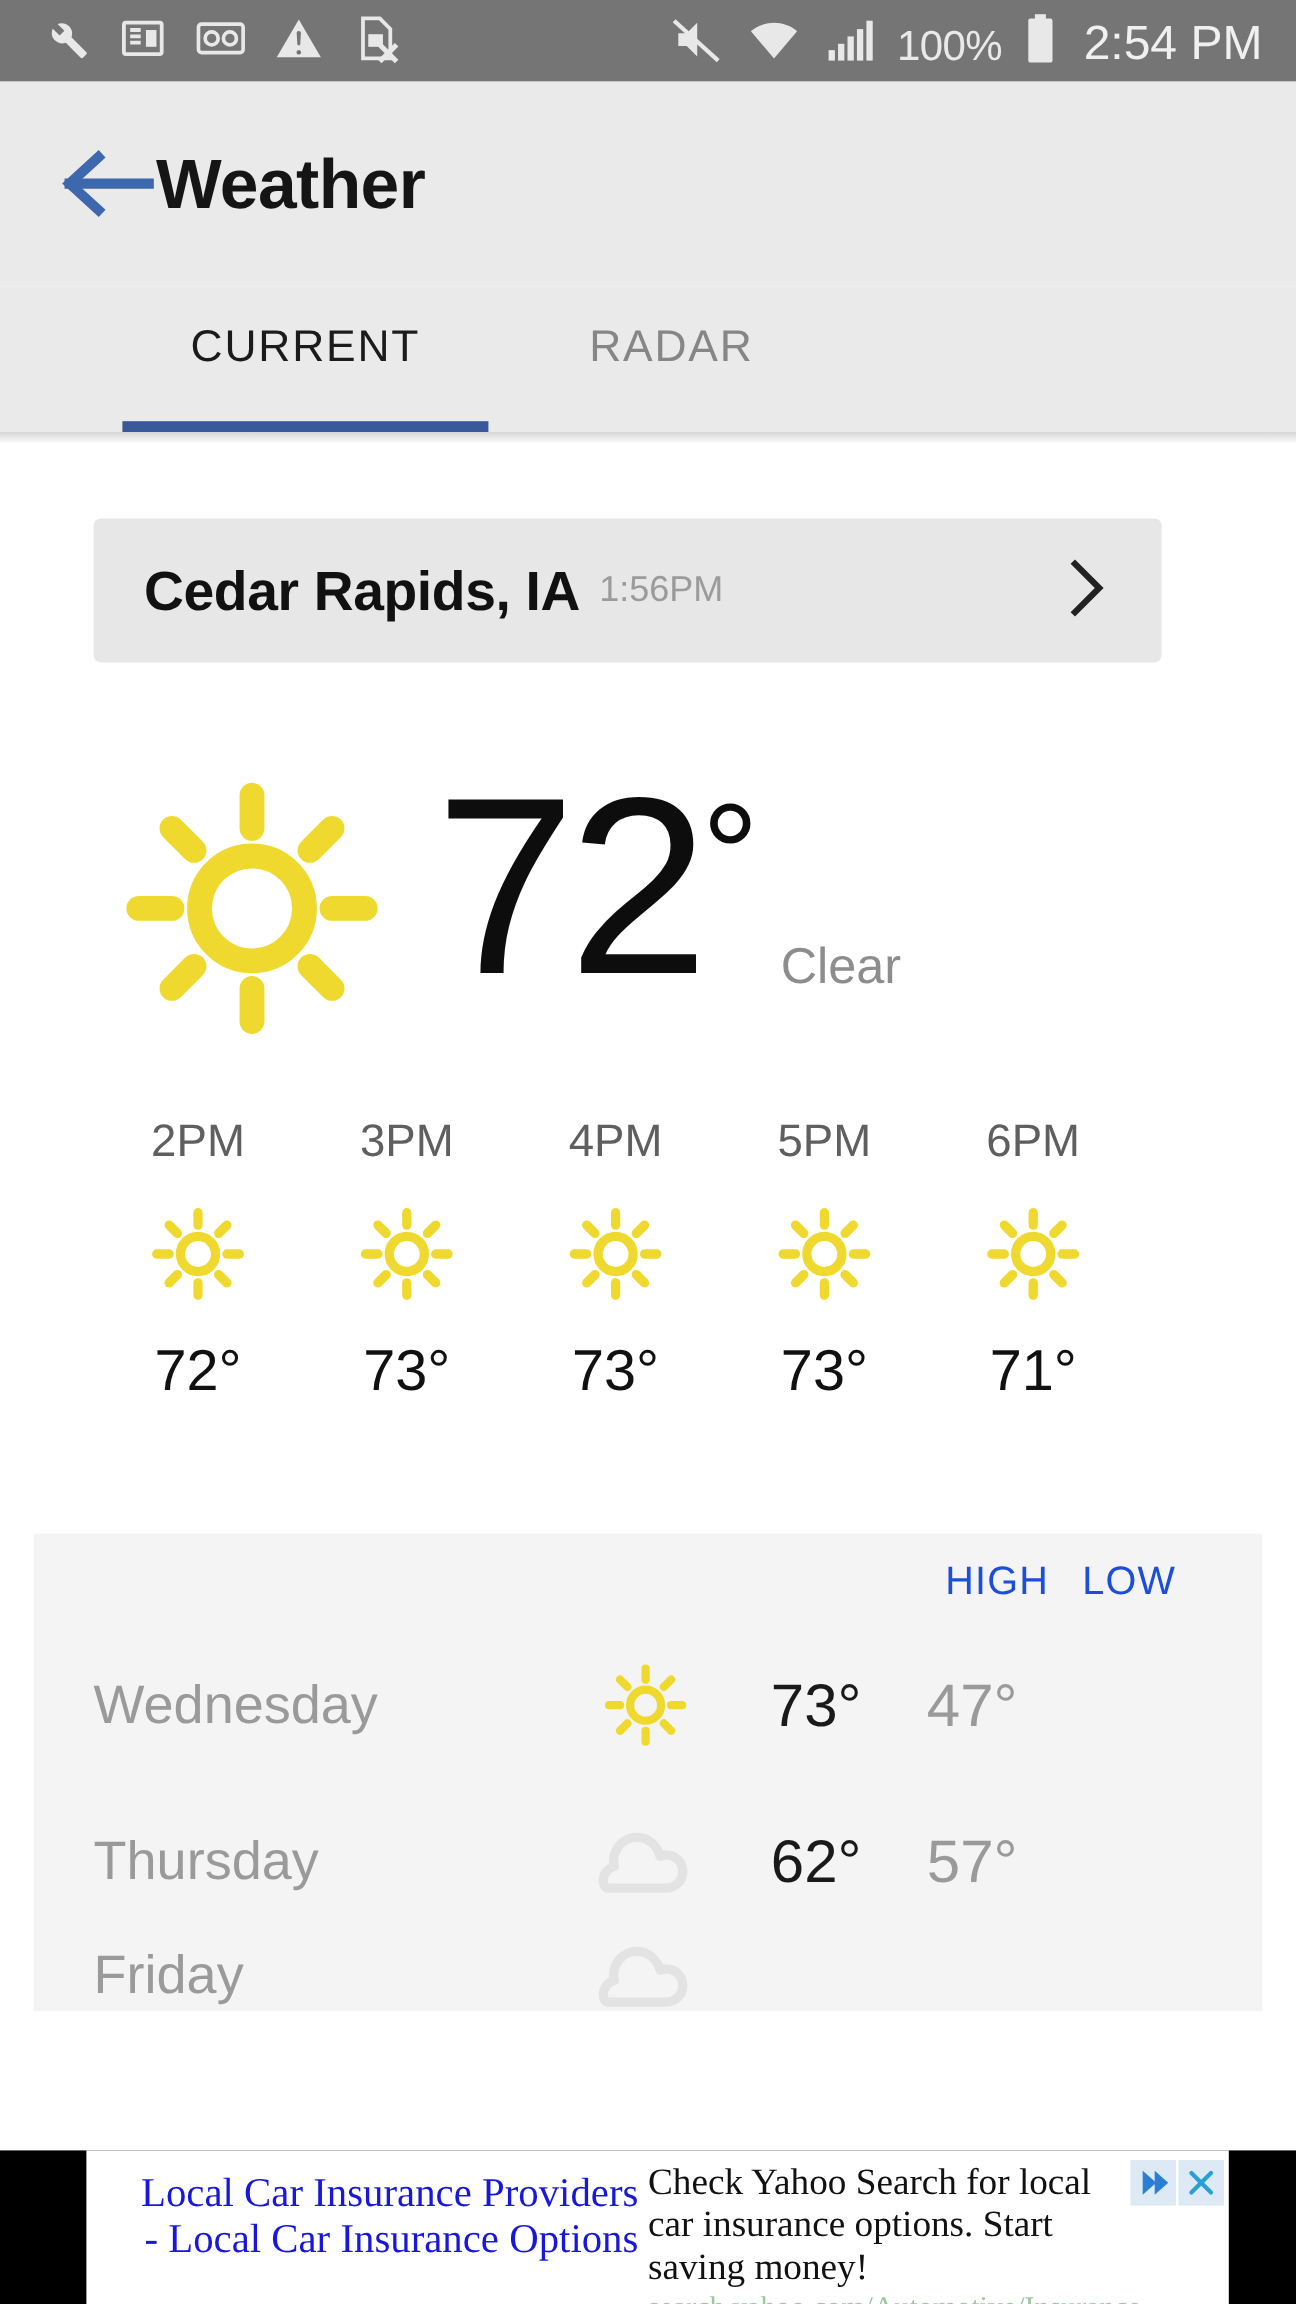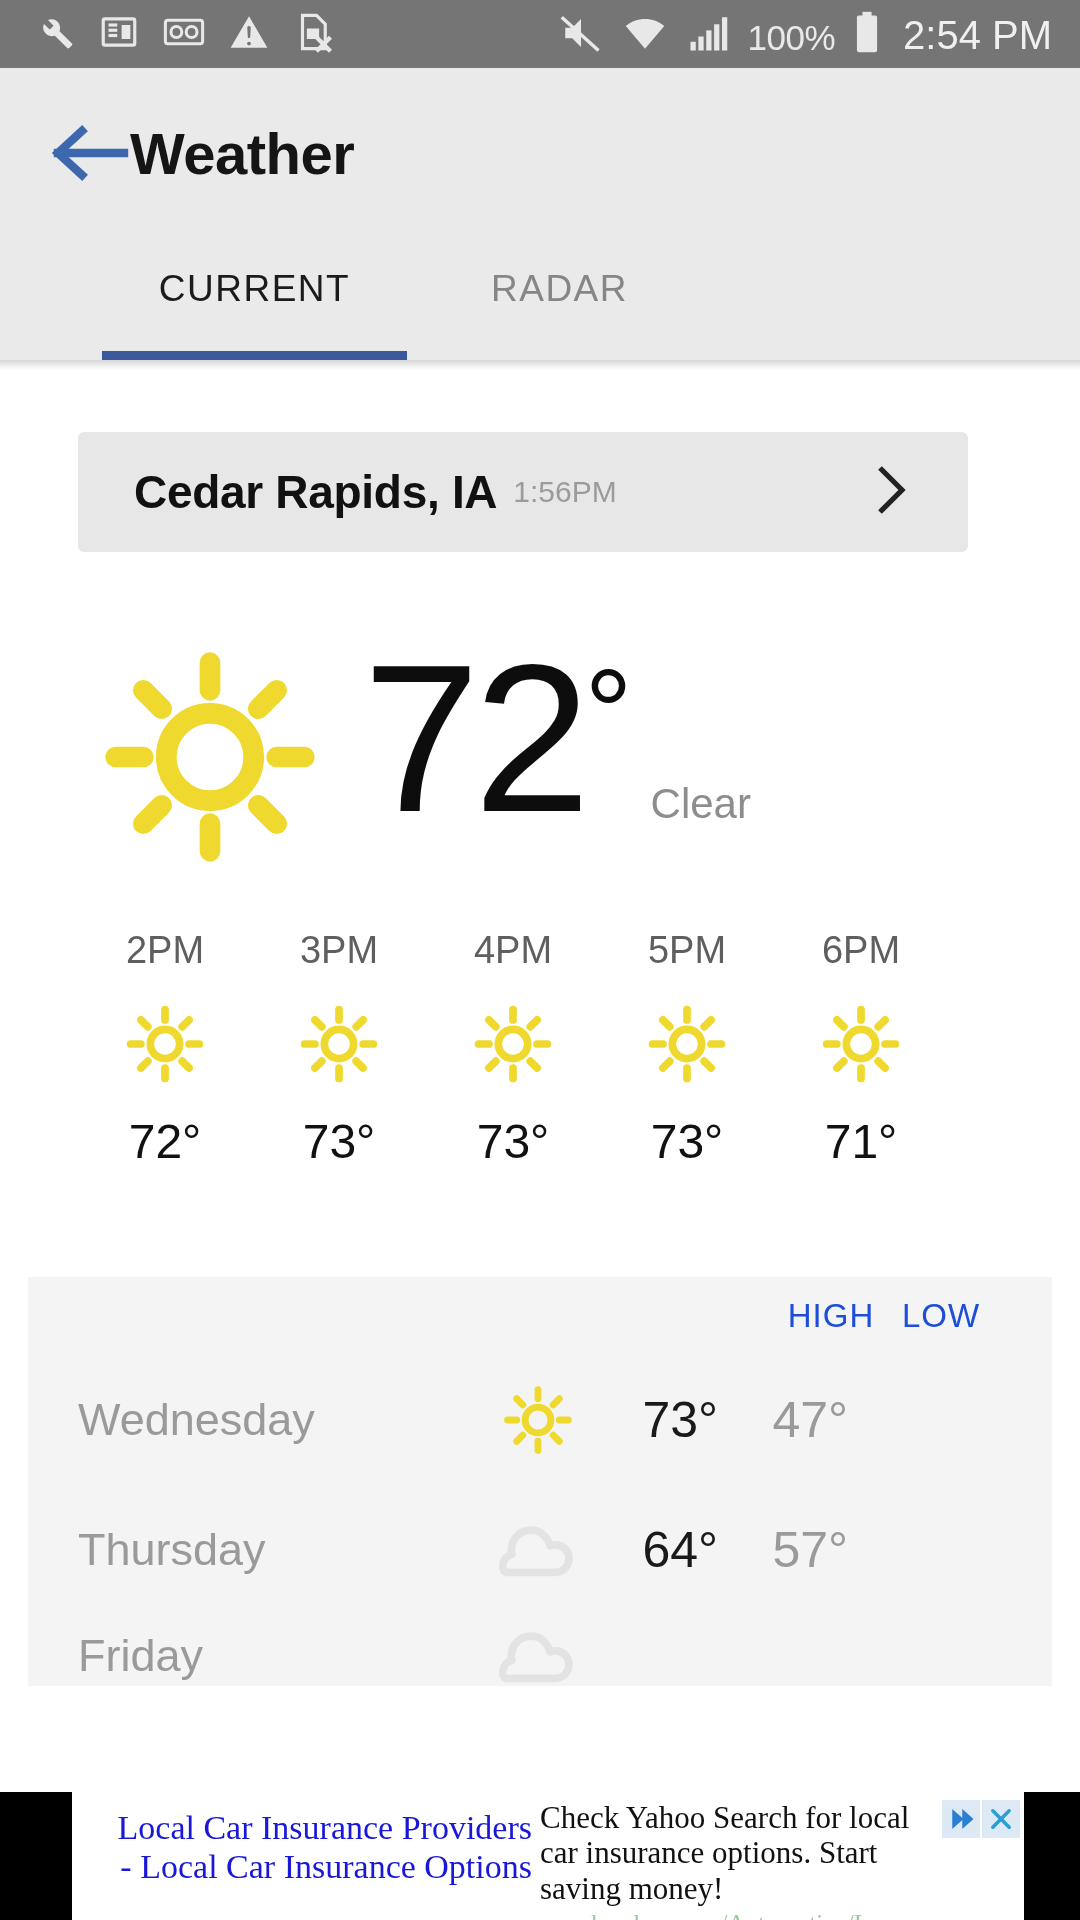--- a/index.html
+++ b/index.html
@@ -62,21 +62,21 @@
     background:linear-gradient(to bottom, rgba(0,0,0,0.16), rgba(0,0,0,0));
   }
 
   
   .content { width:1080px; background:#fff; position:relative; }
 
   
   .loc-card {
     margin:62px 112px 0 78px;
     height:120px; background:#e7e7e7; border-radius:6px;
-    display:flex; align-items:center; padding:0 56px;
+    display:flex; align-items:center; padding:0 42px;
   }
   .loc-name { font-size:46px; font-weight:700; color:#111; letter-spacing:-0.3px;}
   .loc-time { font-size:30px; color:#9b9b9b; margin-left:16px; font-weight:400;}
   .loc-chevron { margin-left:auto; }
 
   
   .current {
     display:flex; 
     margin-top:90px; padding-left:95px;
   }
@@ -410,24 +410,24 @@
       <span class="day-high">73°</span>
       <span class="day-low">47°</span>
     </div>
     <div class="daily-row">
       <span class="day-name">Thursday</span>
       <span class="day-icon">
         <svg width="86" height="66" viewBox="0 0 100 72" fill="none" stroke="#e3e3e3" stroke-width="9" stroke-linejoin="round">
           <path d="M26 62h44c9 0 16-7 16-16s-7-16-16-16c-2 0-4 .4-6 1C61 20 52 13 42 13 29 13 19 23 19 36c0 2 .2 3.4.6 5C13 43 9 49 9 55c0 4 2 7 5 7h12z"></path>
         </svg>
       </span>
-      <span class="day-high">64°</span>
+      <span class="day-high">62°</span>
       <span class="day-low">57°</span>
     </div>
-    <div class="daily-row" style="height:60px;overflow:hidden;margin-top:11px;">
+    <div class="daily-row" style="height:60px;overflow:hidden;">
       <span class="day-name">Friday</span>
       <span class="day-icon">
         <svg width="86" height="66" viewBox="0 0 100 72" fill="none" stroke="#e3e3e3" stroke-width="9" stroke-linejoin="round">
           <path d="M26 62h44c9 0 16-7 16-16s-7-16-16-16c-2 0-4 .4-6 1C61 20 52 13 42 13 29 13 19 23 19 36c0 2 .2 3.4.6 5C13 43 9 49 9 55c0 4 2 7 5 7h12z"></path>
         </svg>
       </span>
       <span class="day-high"></span>
       <span class="day-low"></span>
     </div>
   </div>

